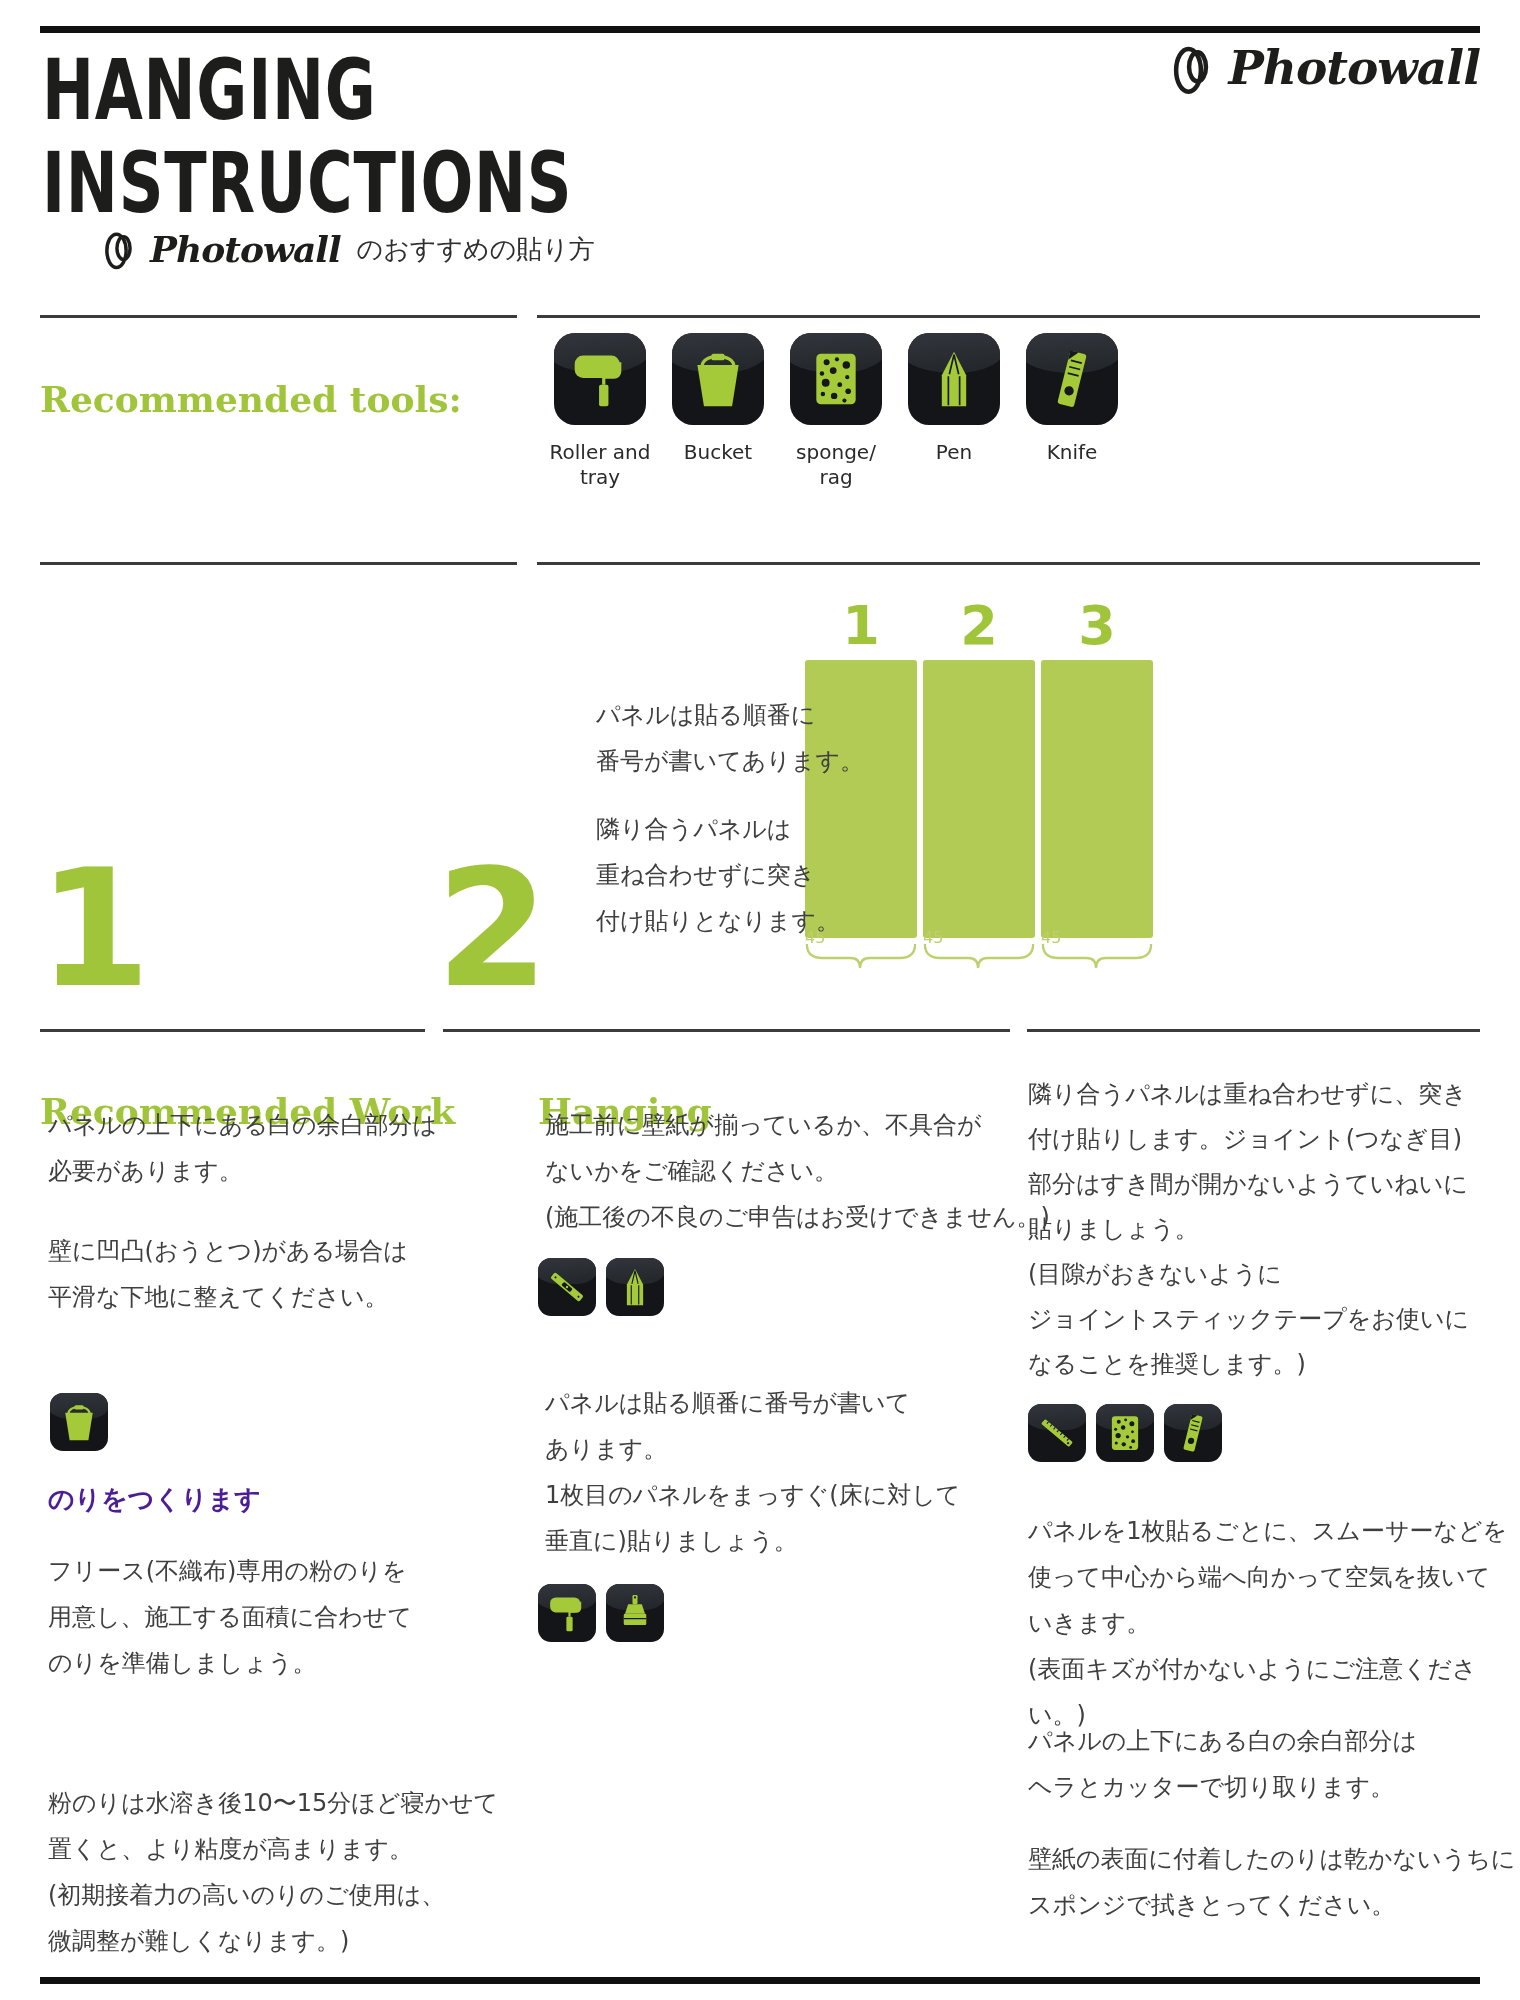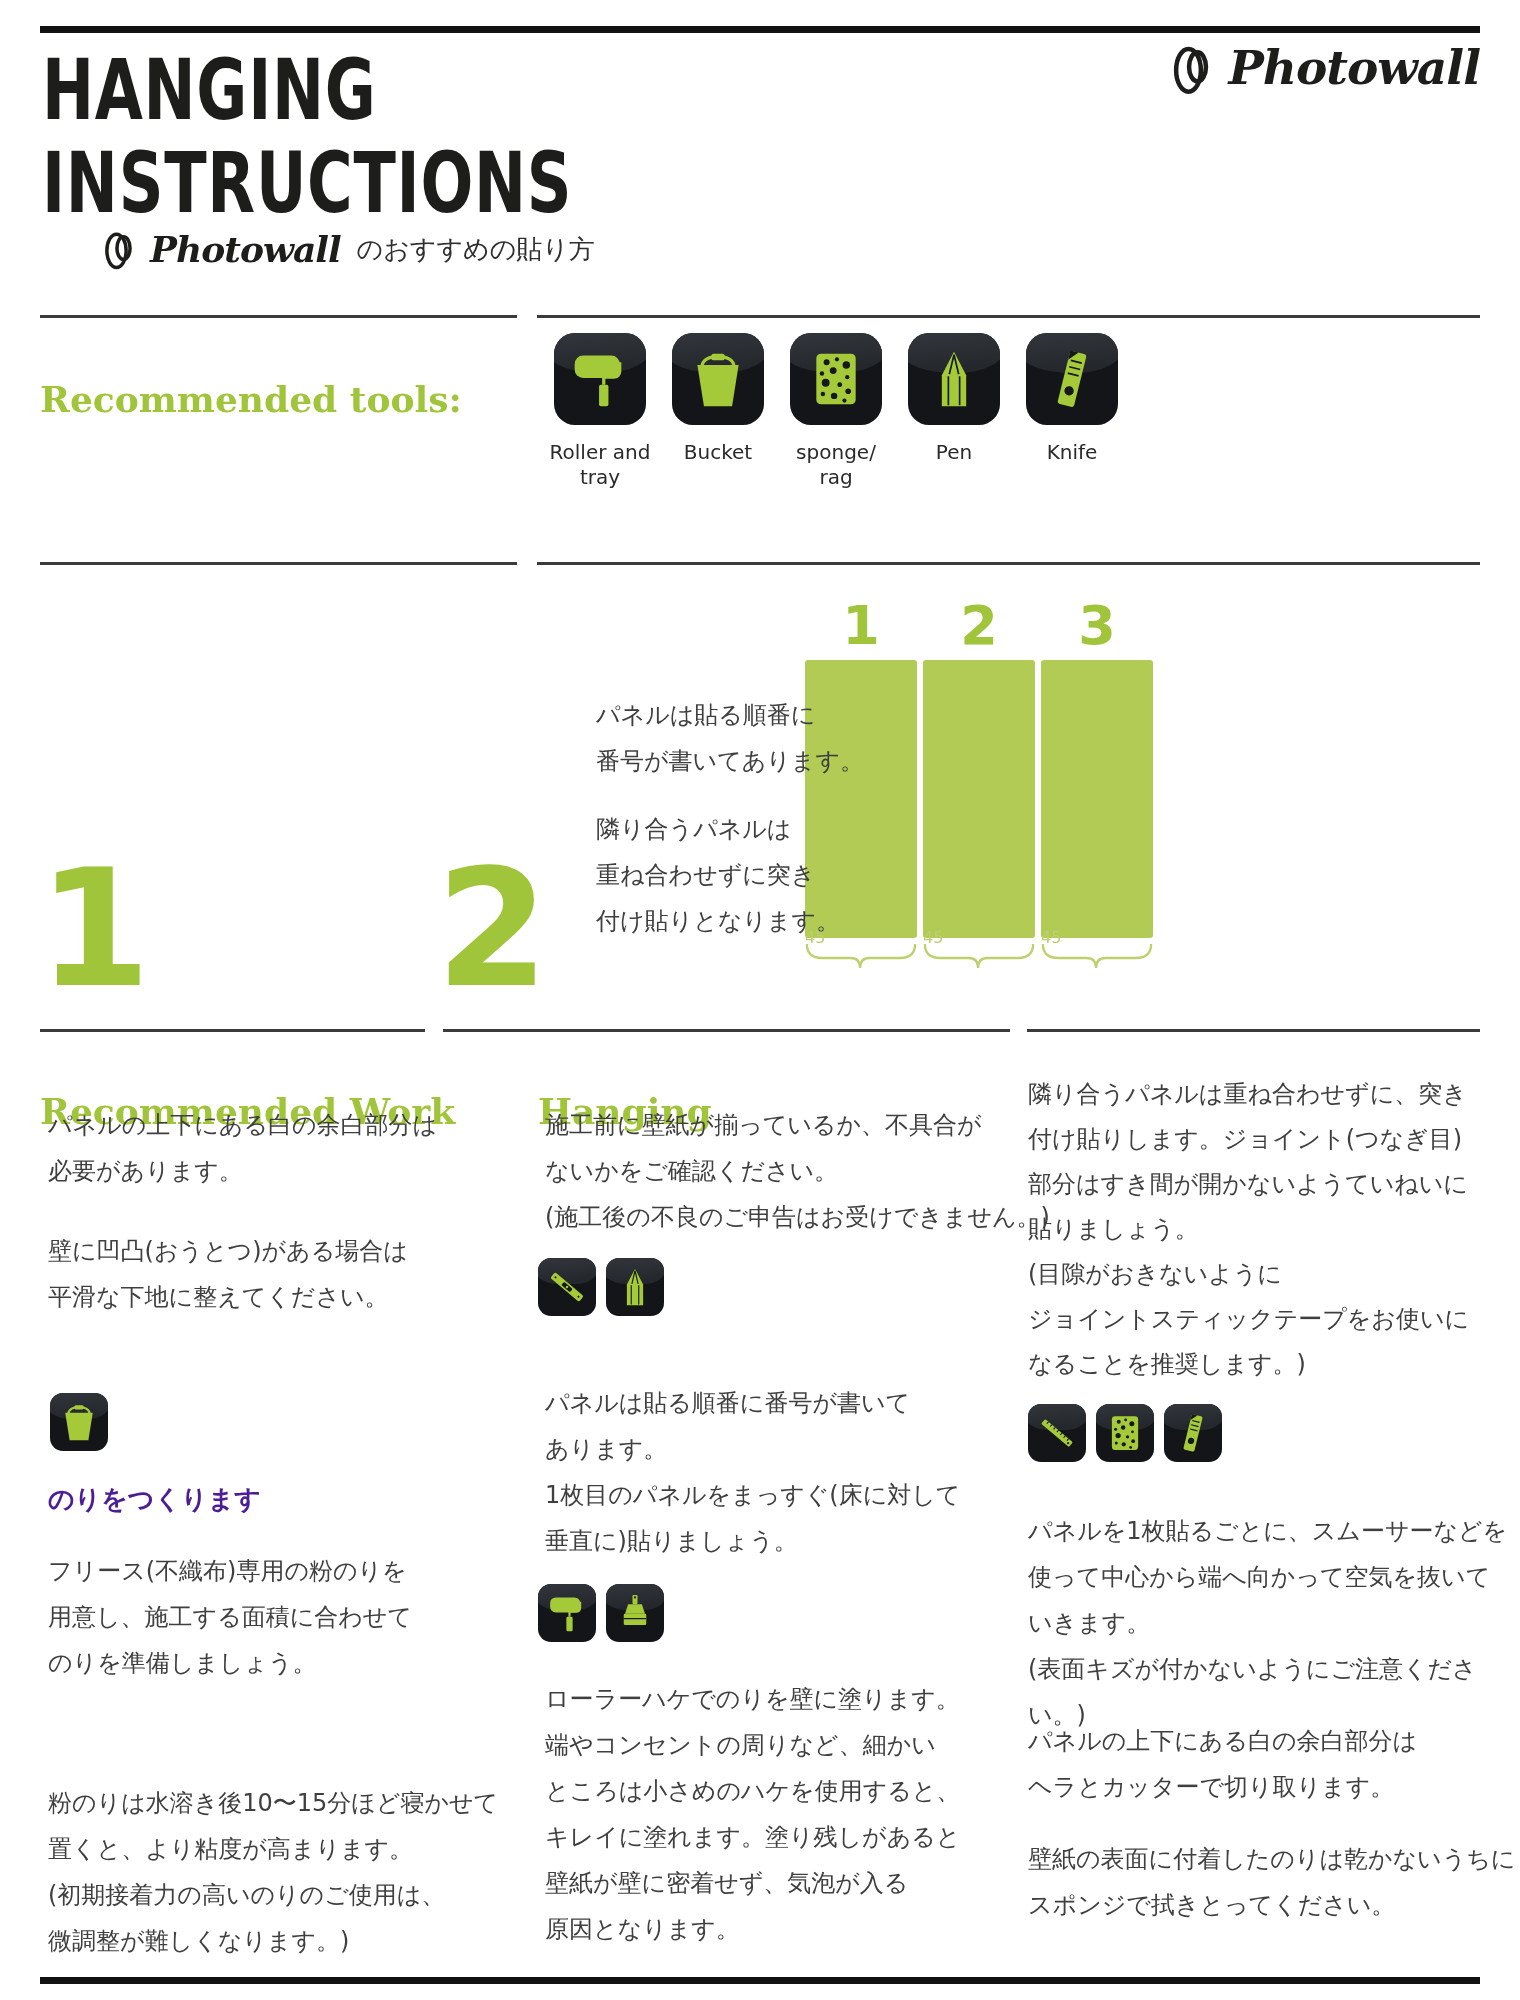--- a/index.html
+++ b/index.html
@@ -273,26 +273,20 @@
   <div class="tile tile-sm" style="left:538px;top:1584px">
     <svg width="40" height="40">
         <use href="#icon-roller"></use>
       </svg>
   </div>
   <div class="tile tile-sm" style="left:606px;top:1584px">
     <svg width="40" height="40">
         <use href="#icon-brush"></use>
       </svg>
   </div>
-  <div class="para jp" style="left:545px;top:1676px">ローラーハケでのりを壁に塗ります。
-端やコンセントの周りなど、細かい
-ところは小さめのハケを使用すると、
-キレイに塗れます。塗り残しがあると
-壁紙が壁に密着せず、気泡が入る
-原因となります。</div>
 
   <div class="para jp" style="left:1028px;top:1072px;line-height:45px">隣り合うパネルは重ね合わせずに、突き
 付け貼りします。ジョイント(つなぎ目)
 部分はすき間が開かないようていねいに
 貼りましょう。
 (目隙がおきないように
 ジョイントスティックテープをお使いに
 なることを推奨します。)</div>
   <div class="tile tile-sm" style="left:1028px;top:1404px">
     <svg width="40" height="40">

